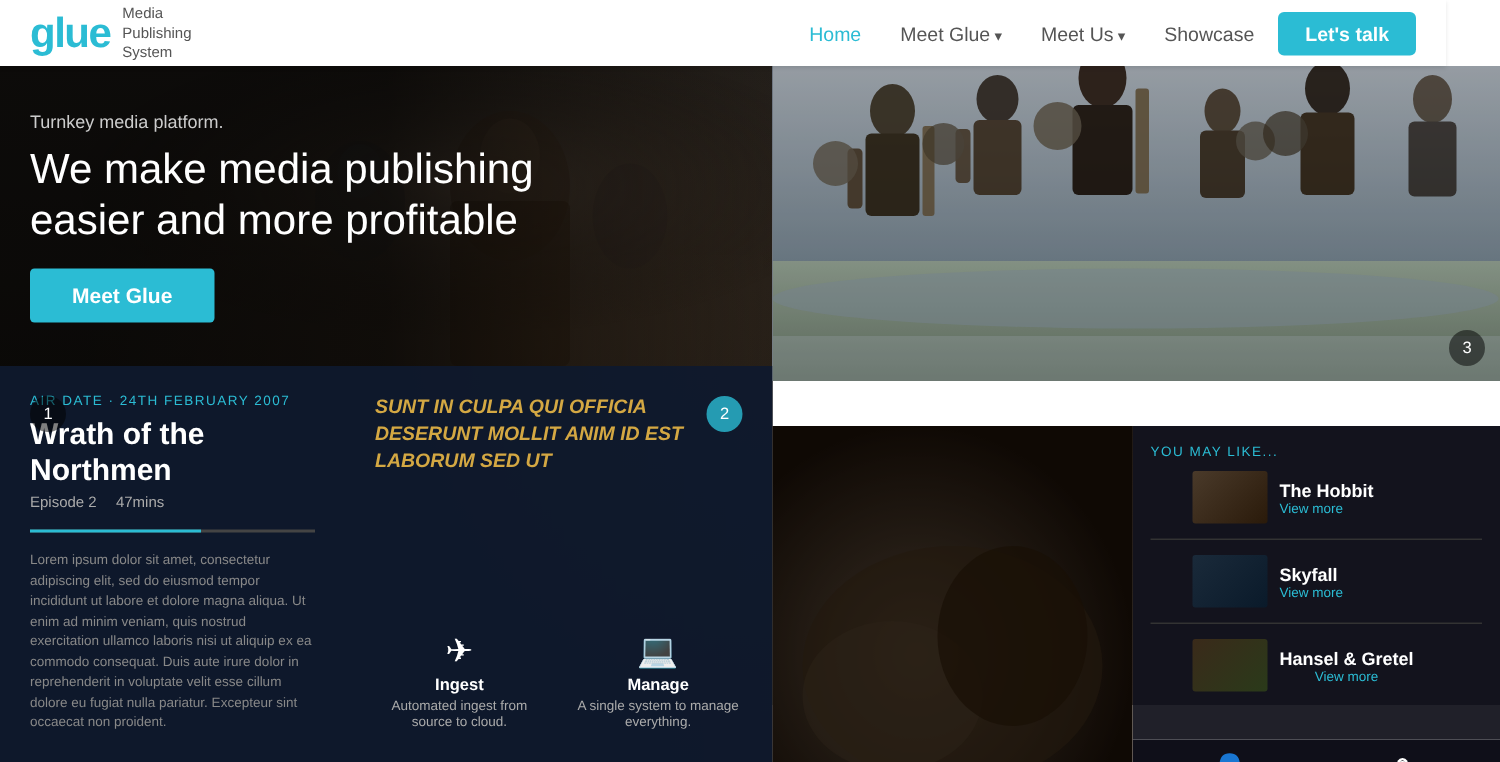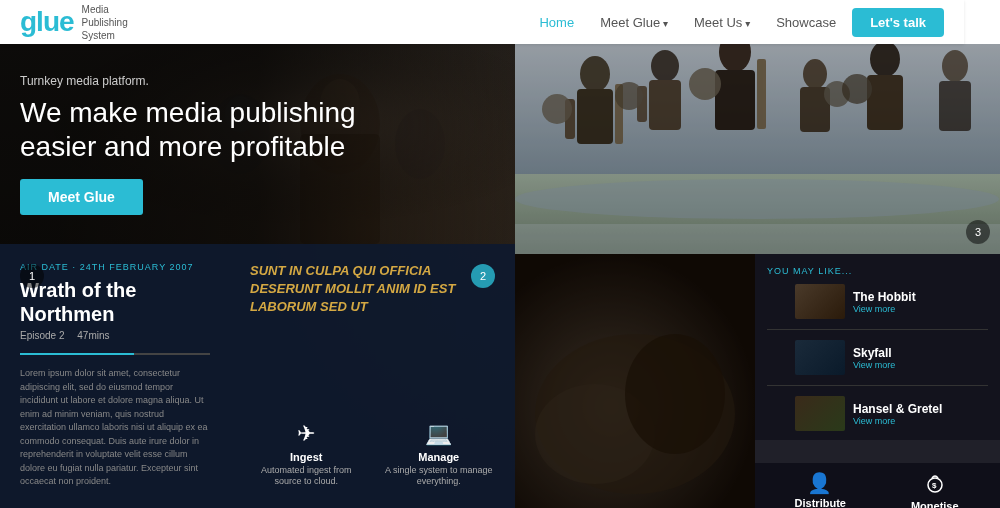--- a/index.html
+++ b/index.html
@@ -103,38 +103,38 @@
 
     .slide-num-3 {
       position: absolute; bottom: 10px; right: 10px; background: rgba(0,0,0,0.5); color: #fff;
       width: 24px; height: 24px; border-radius: 50%; display: flex;
       align-items: center; justify-content: center; font-size: 11px; z-index: 20;
     }
 
     
     .right-bottom {
       width: 485px; height: 186px;
-      background: #1a1a1a; display: flex;
+      background: #1a1a1a; display: flex; margin-top: 30px;
     }
 
     
     .elephant-bg {
       width: 240px; height: 254px;
       background: linear-gradient(135deg, #5a4a3a 0%, #3a2a1a 50%, #6a5a4a 100%);
       position: relative; overflow: hidden;
     }
     .elephant-overlay { position: absolute; inset: 0; background: rgba(0,0,0,0.4); }
 
     
     .recommendations {
       flex: 1; background: rgba(20,20,30,0.95); padding: 12px;
     }
     .you-may-like { font-size: 9px; color: #2bbcd4; text-transform: uppercase; letter-spacing: 1px; margin-bottom: 8px; }
     .rec-item { display: flex; align-items: center; gap: 8px; margin-bottom: 10px; padding-bottom: 10px; border-bottom: 1px solid #333; padding-left: 28px; }
-    .rec-item:last-child { border-bottom: none; }
+    .rec-item:last-child { border-bottom: none; text-align: center; }
     .rec-thumb { width: 50px; height: 35px; border-radius: 2px; flex-shrink: 0; }
     .rec-thumb-1 { background: linear-gradient(135deg, #4a3a2a, #2a1a0a); }
     .rec-thumb-2 { background: linear-gradient(135deg, #1a2a3a, #0a1a2a); }
     .rec-thumb-3 { background: linear-gradient(135deg, #3a2a1a, #2a3a1a); }
     .rec-info {}
     .rec-title { font-size: 12px; color: #fff; font-weight: 600; }
     .rec-link { font-size: 9px; color: #2bbcd4; cursor: pointer; }
     .icon-item-right { text-align: center; flex: 1; color: #fff; }
     
 

